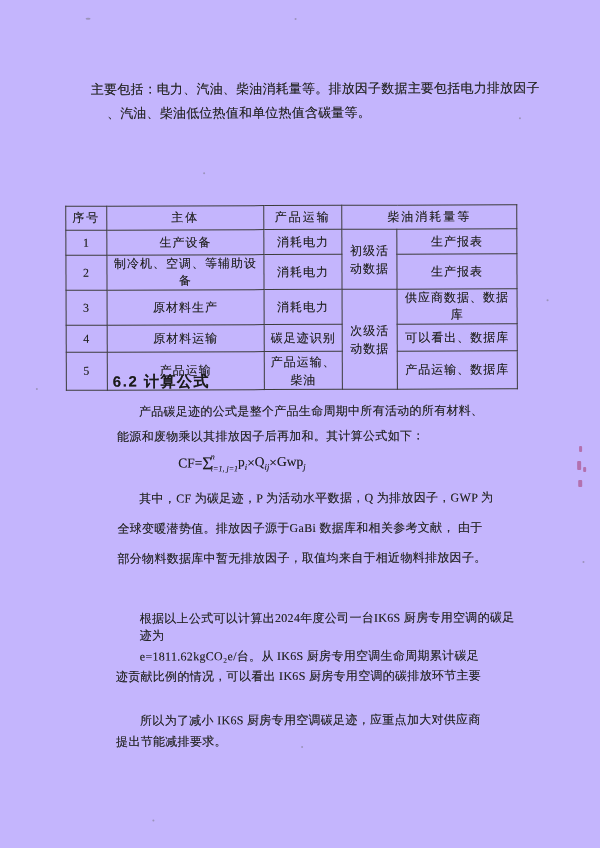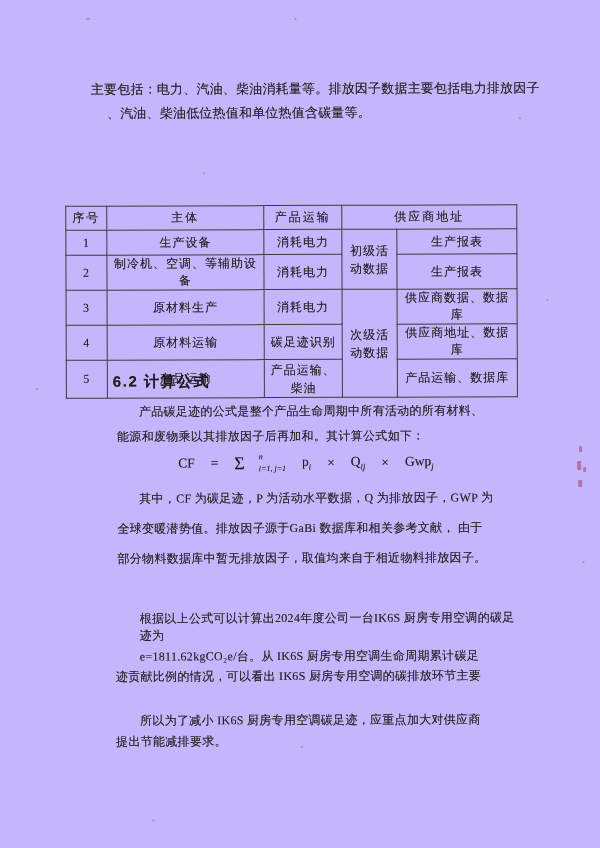--- a/index.html
+++ b/index.html
@@ -53,21 +53,21 @@
     text-shadow: 0 0 0.5px rgba(40,40,40,0.5);
   }
   .c-table th { letter-spacing: 2px; }
   .cell-pre { white-space: pre-line; line-height: 1.5; border-radius: 14px; }
   .cell-left { text-align: left; padding-left: 13px; }
   .formula {
     position: absolute;
     left: 178px; top: 452px;
     display: flex;
     align-items: center;
-    gap: 16px;
+    gap: 0;
     font-size: 13.5px;
     color: #202020;
     text-shadow: 0 0 0.5px rgba(40,40,40,0.55);
   }
   .sigma { font-size: 18px; line-height: 1; }
   .limits {
     display: flex;
     flex-direction: column;
     justify-content: space-between;
     font-size: 8px;
@@ -109,21 +109,21 @@
           <col style="width:157px">
           <col style="width:78px">
           <col style="width:55px">
           <col style="width:120px">
       </colgroup>
       <tbody>
         <tr style="height:24px">
           <th>序号</th>
           <th>主体</th>
           <th>产品运输</th>
-          <th colspan="2">供应商地址</th>
+          <th colspan="2">柴油消耗量等</th>
         </tr>
         <tr style="height:25px">
           <td>1</td>
           <td>生产设备</td>
           <td>消耗电力</td>
           <td rowspan="2" class="cell-pre">初级活
 动数据</td>
           <td>生产报表</td>
         </tr>
         <tr style="height:24px">
@@ -137,21 +137,21 @@
           <td>原材料生产</td>
           <td>消耗电力</td>
           <td rowspan="3" class="cell-pre">次级活
 动数据</td>
           <td>供应商数据、数据库</td>
         </tr>
         <tr style="height:27px">
           <td>4</td>
           <td>原材料运输</td>
           <td>碳足迹识别</td>
-          <td>供应商地址、数据库</td>
+          <td>可以看出、数据库</td>
         </tr>
         <tr style="height:38px">
           <td>5</td>
           <td>产品运输</td>
           <td class="cell-pre cell-left">产品运输、
 柴油</td>
           <td>产品运输、数据库</td>
         </tr>
       </tbody>
     </table>

